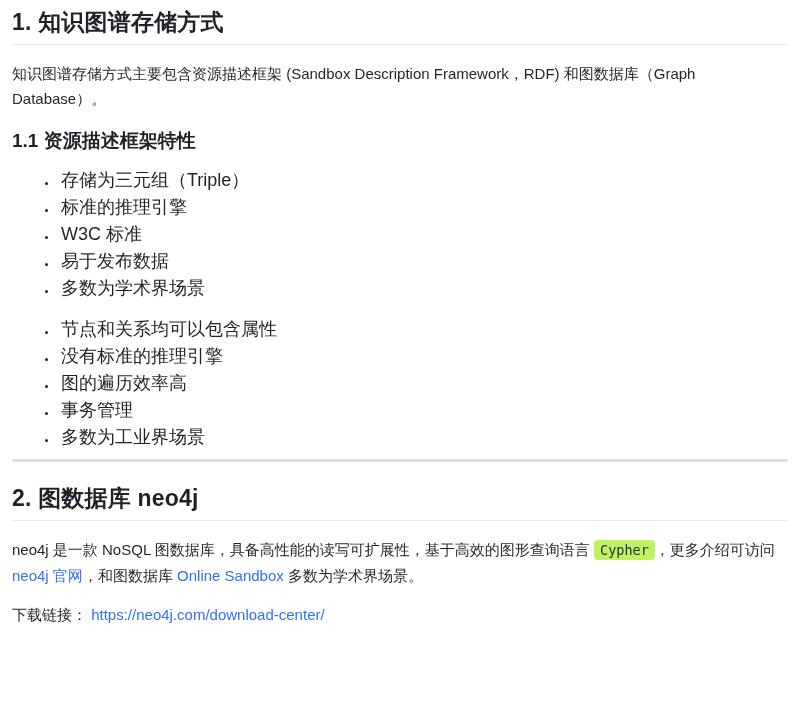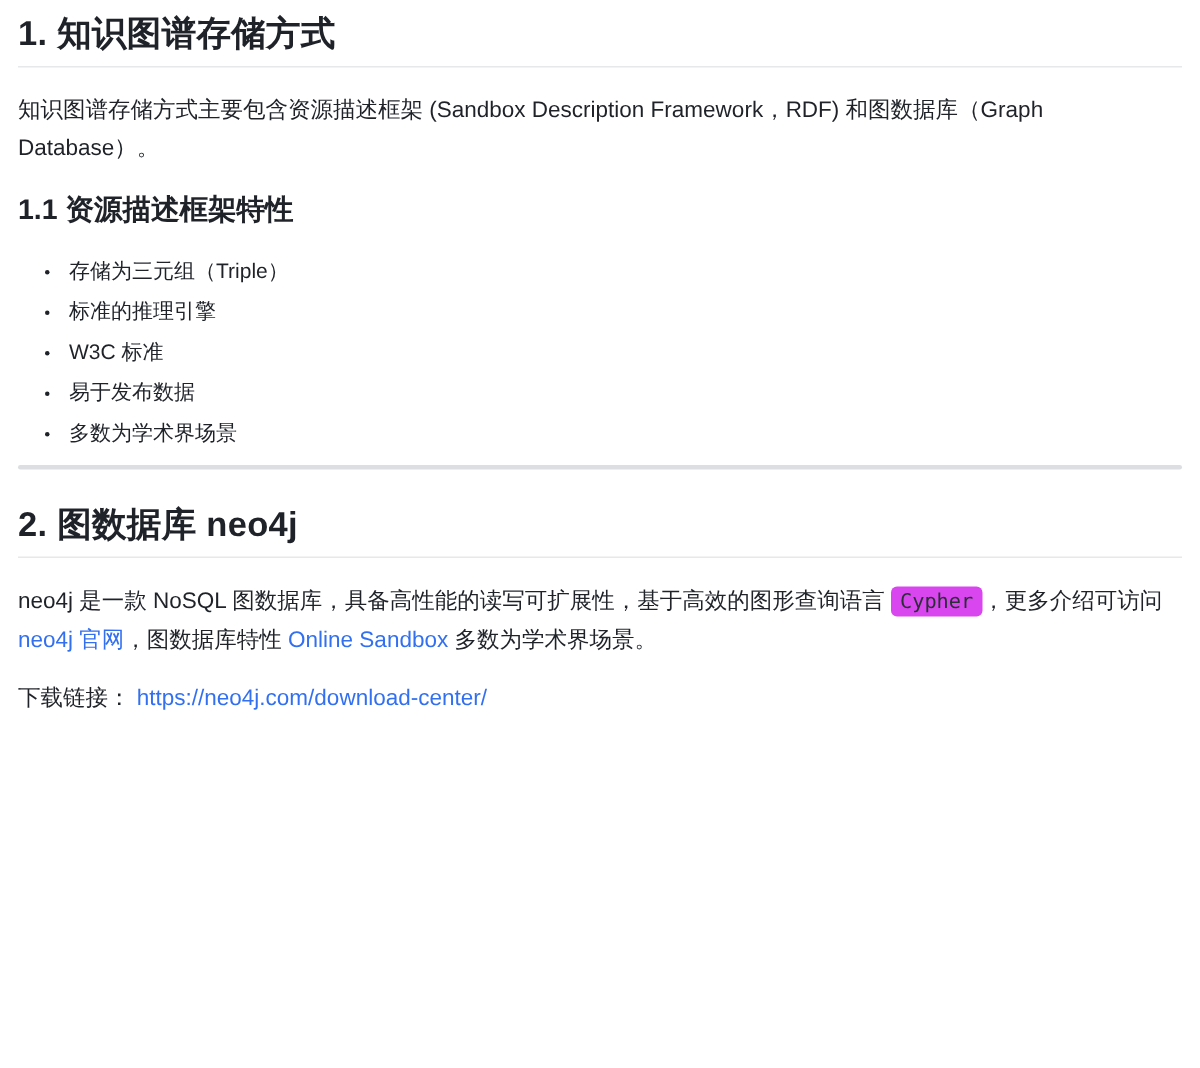--- a/index.html
+++ b/index.html
@@ -41,44 +41,45 @@
     font-weight: 700;
     line-height: 24px;
     margin: 18px 0 0 0;
   }
   ul.feature-list {
     margin: 14px 0 0 0;
     padding: 0 0 0 31px;
     list-style: disc;
   }
   ul.feature-list li {
-    font-size: 14px;
+    font-size: 18px;
     line-height: 27px;
     padding-left: 3px;
+    margin-left: 15px;
   }
   ul.feature-list li::marker {
     font-size: 11px;
     color: #1f2329;
   }
   hr.section-divider {
     border: none;
     height: 3px;
     background: #dcdee1;
     border-radius: 2px;
     margin: 8px 0 0 0;
   }
   a.doc-link {
     color: #3370f0;
     text-decoration: none;
     cursor: pointer;
   }
   code.inline-code {
     font-family: "DejaVu Sans Mono", "Liberation Mono", monospace;
     font-size: 13.5px;
-    background: #d946ef;
+    background: #bef264;
     border-radius: 4px;
     padding: 2px 6px;
     color: #2a2f36;
   }
   p.download-line {
     font-size: 15px;
     line-height: 25px;
     margin: 14px 0 0 0;
   }
 </style>
@@ -95,23 +96,30 @@
 
   <ul class="feature-list">
     <li>存储为三元组（Triple）</li>
     <li>标准的推理引擎</li>
     <li>W3C 标准</li>
     <li>易于发布数据</li>
     <li>多数为学术界场景</li>
   </ul>
 
 
+  <ul class="feature-list">
+    <li>节点和关系均可以包含属性</li>
+    <li>没有标准的推理引擎</li>
+    <li>图的遍历效率高</li>
+    <li>事务管理</li>
+    <li>多数为工业界场景</li>
+  </ul>
 
   <hr class="section-divider">
 
   <h1 class="second">2. 图数据库 neo4j</h1>
 
-  <p class="body-text"><span>neo4j 是一款 NoSQL 图数据库，具备高性能的读写可扩展性，基于高效的图形查询语言 </span><code class="inline-code">Cypher</code><span>，更多介绍可访问 </span><a class="doc-link" href="#">neo4j 官网</a><span>，图数据库特性 </span><a class="doc-link" href="#">Online Sandbox</a><span> 多数为学术界场景。</span></p>
+  <p class="body-text"><span>neo4j 是一款 NoSQL 图数据库，具备高性能的读写可扩展性，基于高效的图形查询语言 </span><code class="inline-code">Cypher</code><span>，更多介绍可访问 </span><a class="doc-link" href="#">neo4j 官网</a><span>，和图数据库 </span><a class="doc-link" href="#">Online Sandbox</a><span> 多数为学术界场景。</span></p>
 
 
   <p class="download-line"><span>下载链接：</span> <a class="doc-link" href="#">https://neo4j.com/download-center/</a></p>
 
 </main>
 
 </body></html>

